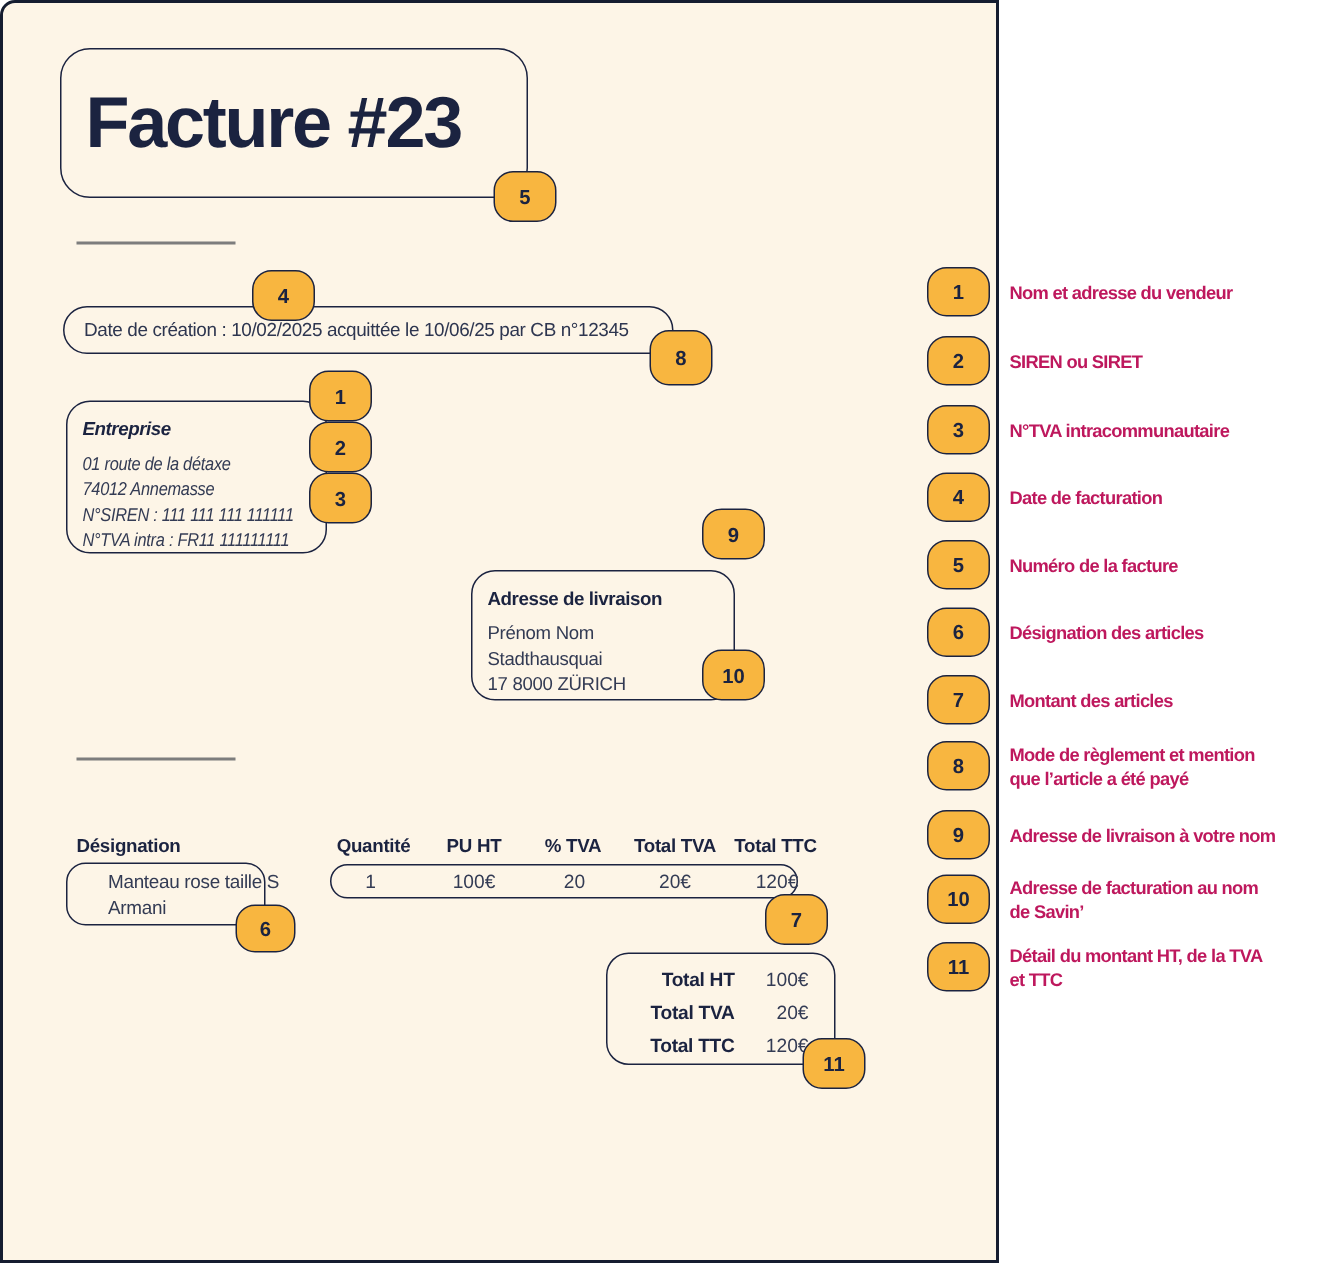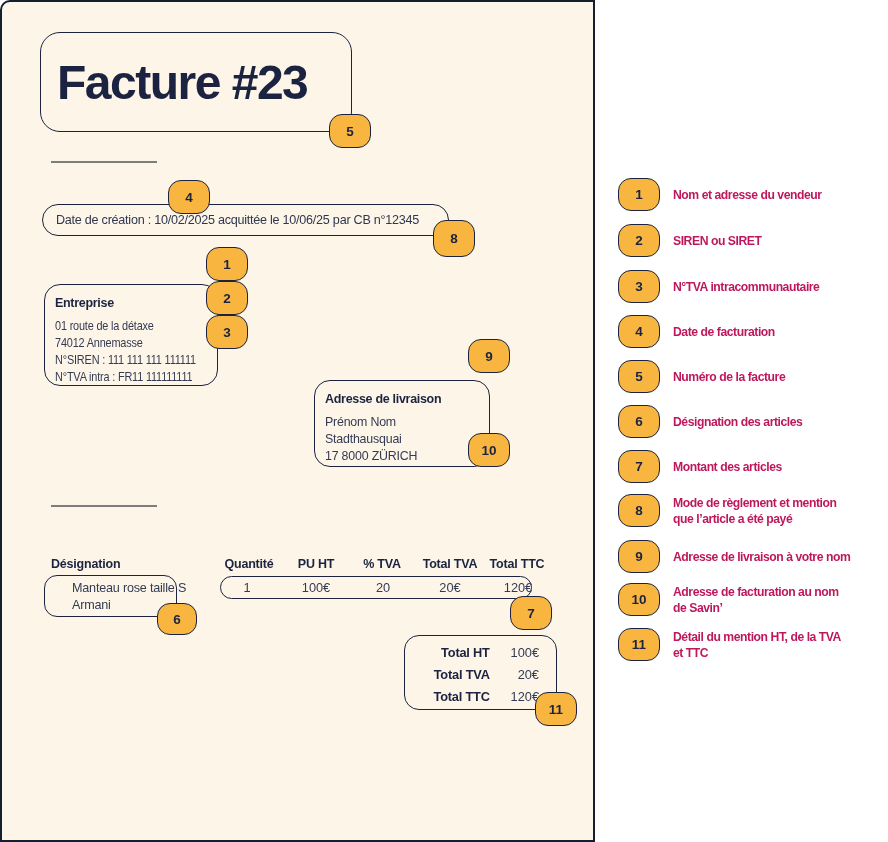--- a/index.html
+++ b/index.html
@@ -6,21 +6,21 @@
   html,body { width:888px; height:842px; }
   body {
     position:relative;
     font-family:"Liberation Sans", sans-serif;
     background:#ffffff;
     color:#1b2340;
     overflow:hidden;
   }
   
   .invoice-panel {
-    position:absolute; left:0; top:0; width:595px; height:842px;
+    position:absolute; left:0; top:0; width:666px; height:842px;
     background:#fdf5e7;
     border:2px solid #151d30;
     border-radius:10px 0 0 0;
   }
   .obox {
     position:absolute;
     border:1.5px solid #1b2340;
     border-radius:16px;
     background:transparent;
   }
@@ -36,21 +36,21 @@
   .divider-1 { top:159px; }
   .divider-2 { top:503px; }
 
   .date-pill {
     left:40px; top:202px; width:407px; height:32px; border-radius:16px;
     display:flex; align-items:center; padding-left:13px;
   }
   .date-text { font-size:12.6px; letter-spacing:-0.25px; color:#2e3650; white-space:nowrap; }
 
   .addr-box { padding:11px 0 0 10px; }
-  .seller-box   { left:42px;  top:282px; width:174px; height:102px; }
+  .seller-box   { left:42px;  top:265px; width:174px; height:102px;font-style:italic; }
   .billing-box  { left:312px; top:267px; width:176px; height:103px; }
   .shipping-box { left:312px; top:378px; width:176px; height:87px; }
   .box-title { font-size:12.5px; font-weight:bold; letter-spacing:-0.3px; color:#1b2340; margin-bottom:8px; white-space:nowrap; }
   .addr-line { font-size:12.4px; line-height:17px; color:#333b54; letter-spacing:-0.2px; white-space:nowrap; }
   .seller-box .addr-lines { transform:scaleX(0.88); transform-origin:0 0; width:114%; }
 
   
   .badge {
     position:absolute; width:42px; height:34px;
     background:#f8b640; border:1.6px solid #1b2340; border-radius:13px;
@@ -248,16 +248,16 @@
 <div class="legend-row lr10">
   <div class="legend-badge">10</div>
   <div class="legend-label">
     <div>Adresse de facturation au nom</div>
     <div>de Savin’</div>
   </div>
 </div>
 <div class="legend-row lr11">
   <div class="legend-badge">11</div>
   <div class="legend-label">
-    <div>Détail du mention HT, de la TVA</div>
+    <div>Détail du montant HT, de la TVA</div>
     <div>et TTC</div>
   </div>
 </div>
 
 </body></html>

